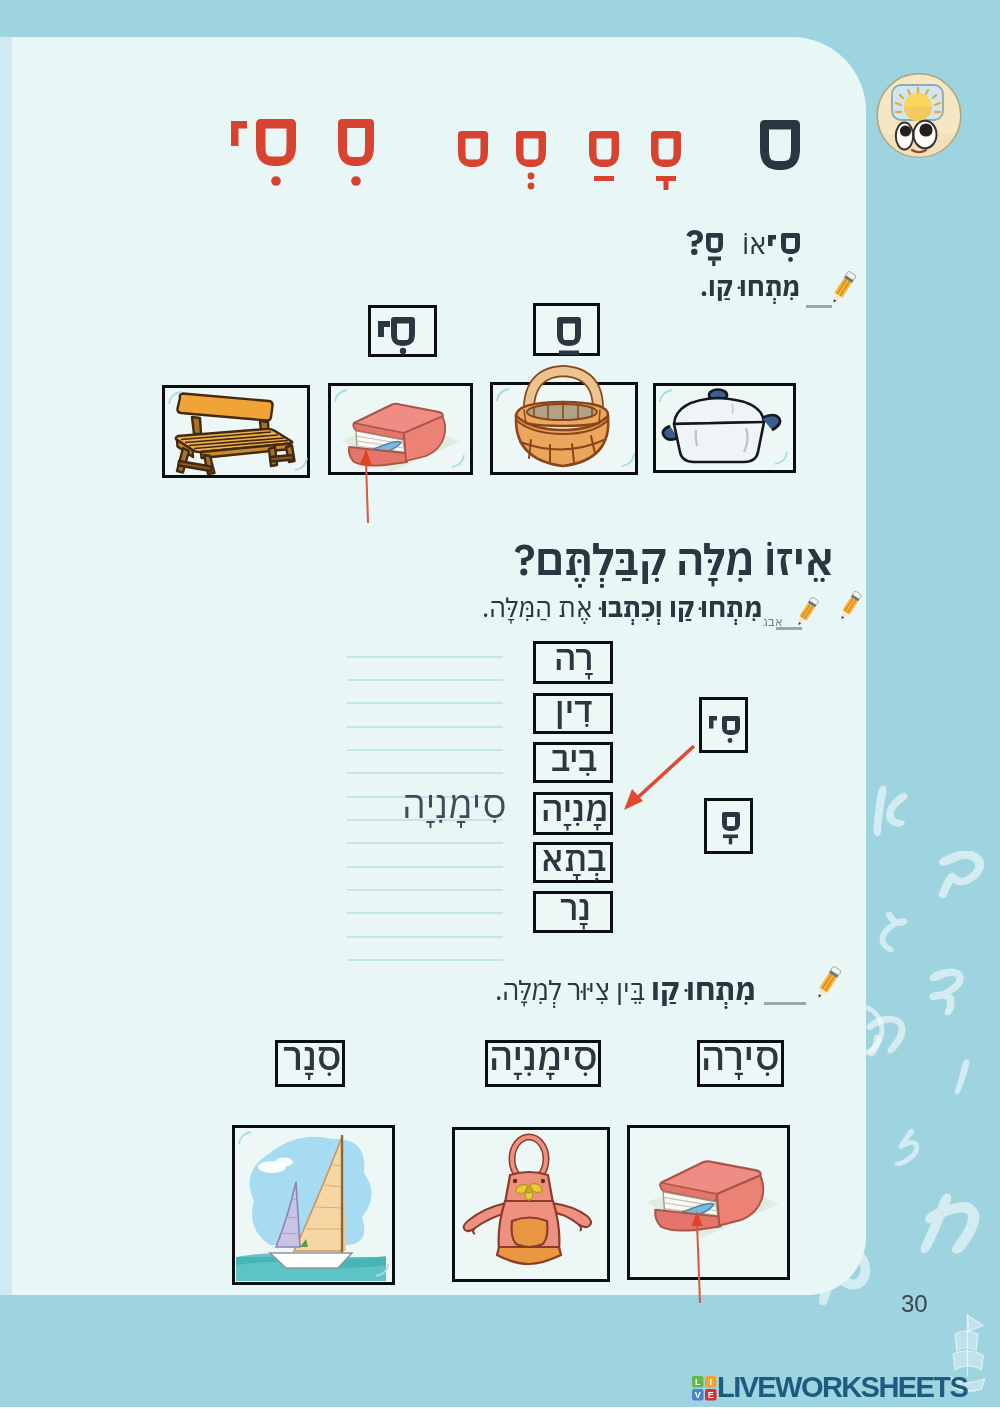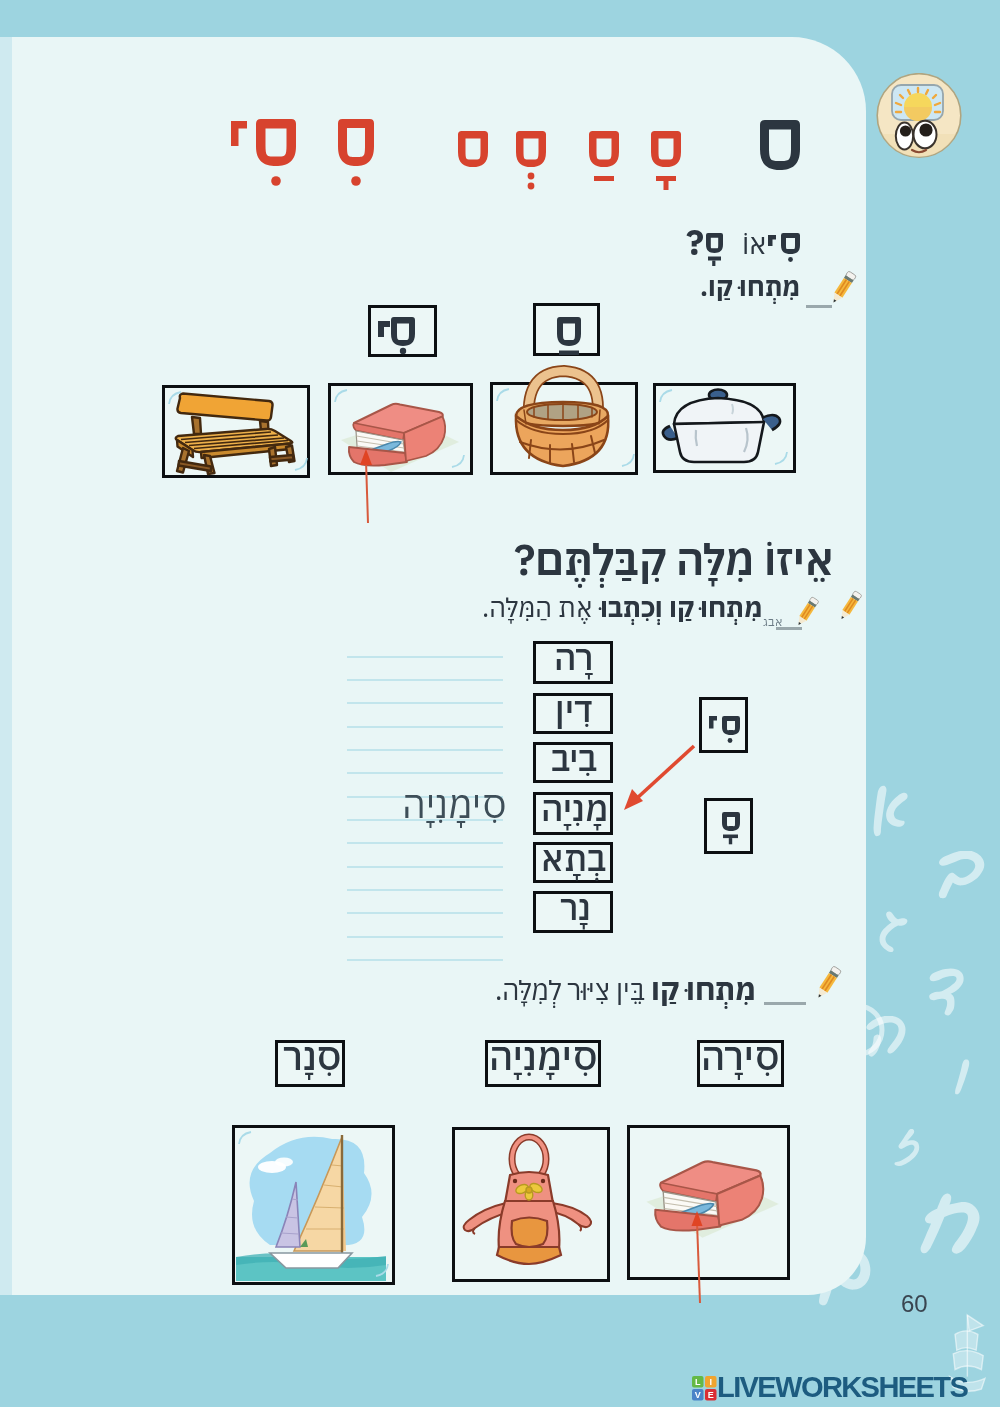--- a/index.html
+++ b/index.html
@@ -554,21 +554,21 @@
         <path d="M2 14 Q3 4 14 2" fill="none" stroke="#aadbe8" stroke-width="1.8" transform="rotate(180 8 8)"></path>
       </svg>
       <svg class="abs" style="left:237px;top:1130px" width="16" height="16">
         <path d="M2 14 Q3 4 14 2" fill="none" stroke="#aadbe8" stroke-width="1.8" transform=""></path>
       </svg>
       <svg class="abs" style="left:374px;top:1262px" width="16" height="16">
         <path d="M2 14 Q3 4 14 2" fill="none" stroke="#aadbe8" stroke-width="1.8" transform="rotate(180 8 8)"></path>
       </svg>
     </div>
 
-<div class="abs" style="left:901px;top:1290px;width:40px;font-family:'Liberation Sans',sans-serif;font-size:24px;color:#3a4550">60</div>
+<div class="abs" style="left:901px;top:1290px;width:40px;font-family:'Liberation Sans',sans-serif;font-size:24px;color:#3a4550">30</div>
 
 <svg class="abs" style="left:692px;top:1376px" width="25" height="25" viewBox="0 0 25 25">
 <rect x="0" y="0" width="11.5" height="11.5" rx="2" fill="#64b946"></rect>
 <rect x="13" y="0" width="11.5" height="11.5" rx="2" fill="#f0a430"></rect>
 <rect x="0" y="13" width="11.5" height="11.5" rx="2" fill="#4a84c8"></rect>
 <rect x="13" y="13" width="11.5" height="11.5" rx="2" fill="#da2e34"></rect>
 <g fill="#ffffff" font-family="Liberation Sans,sans-serif" font-size="9" font-weight="bold" text-anchor="middle">
 <text x="5.7" y="9">L</text>
         <text x="18.7" y="9">I</text>
         <text x="5.7" y="22">V</text>

